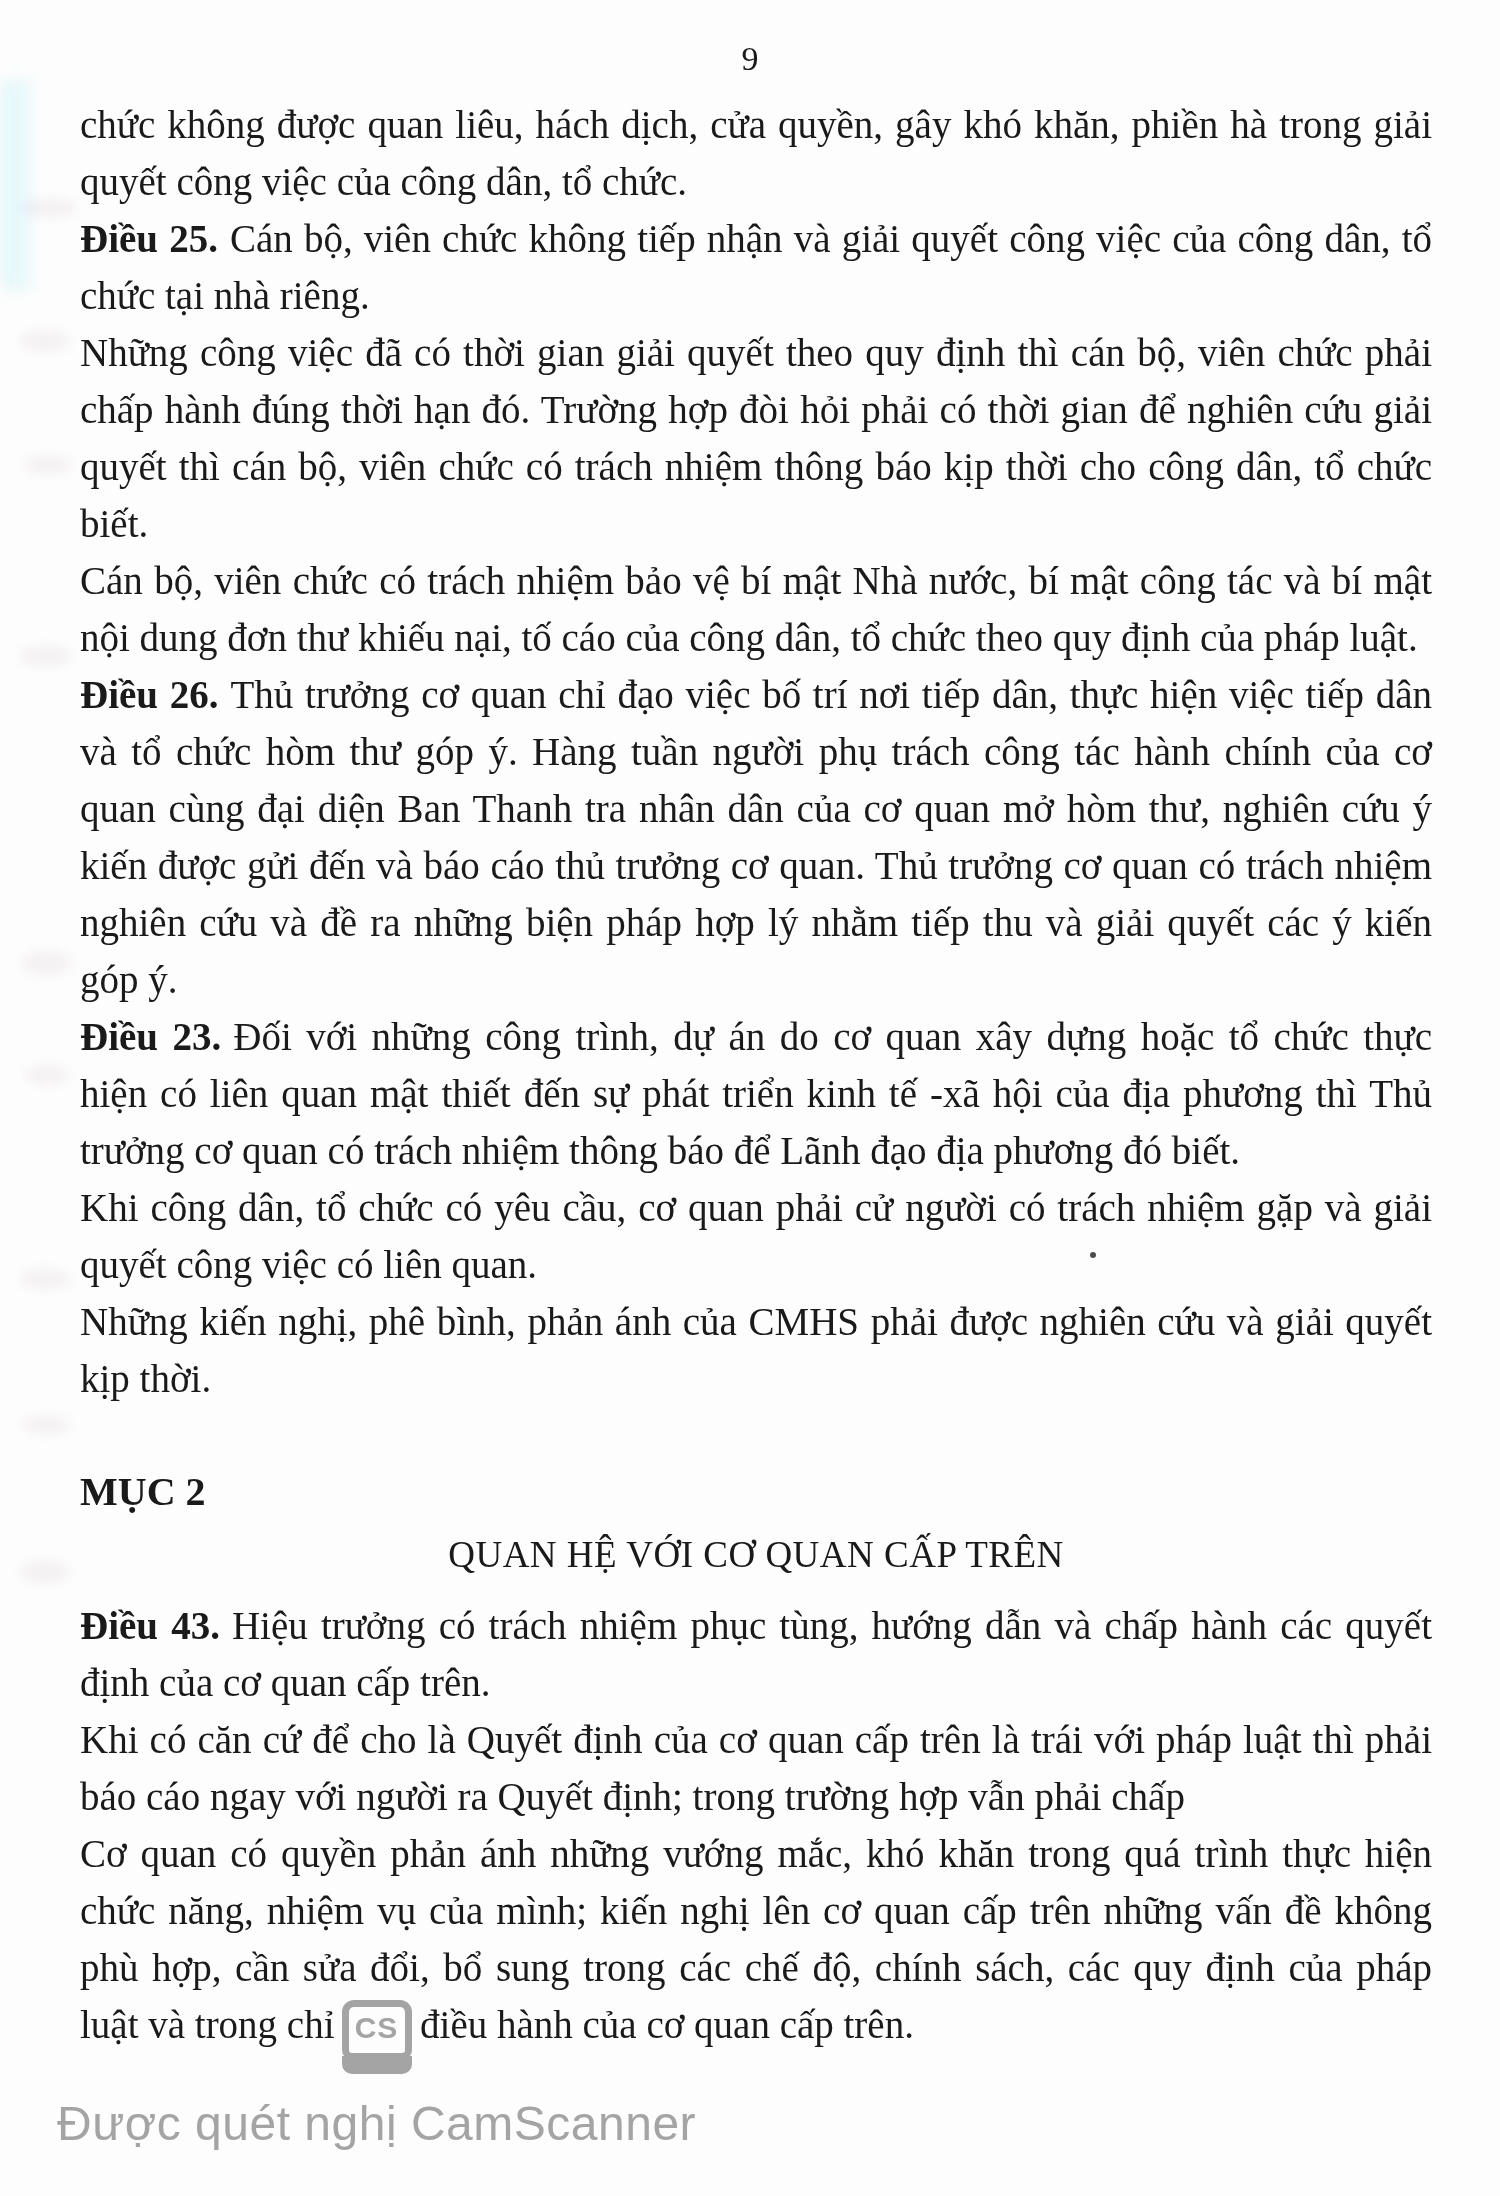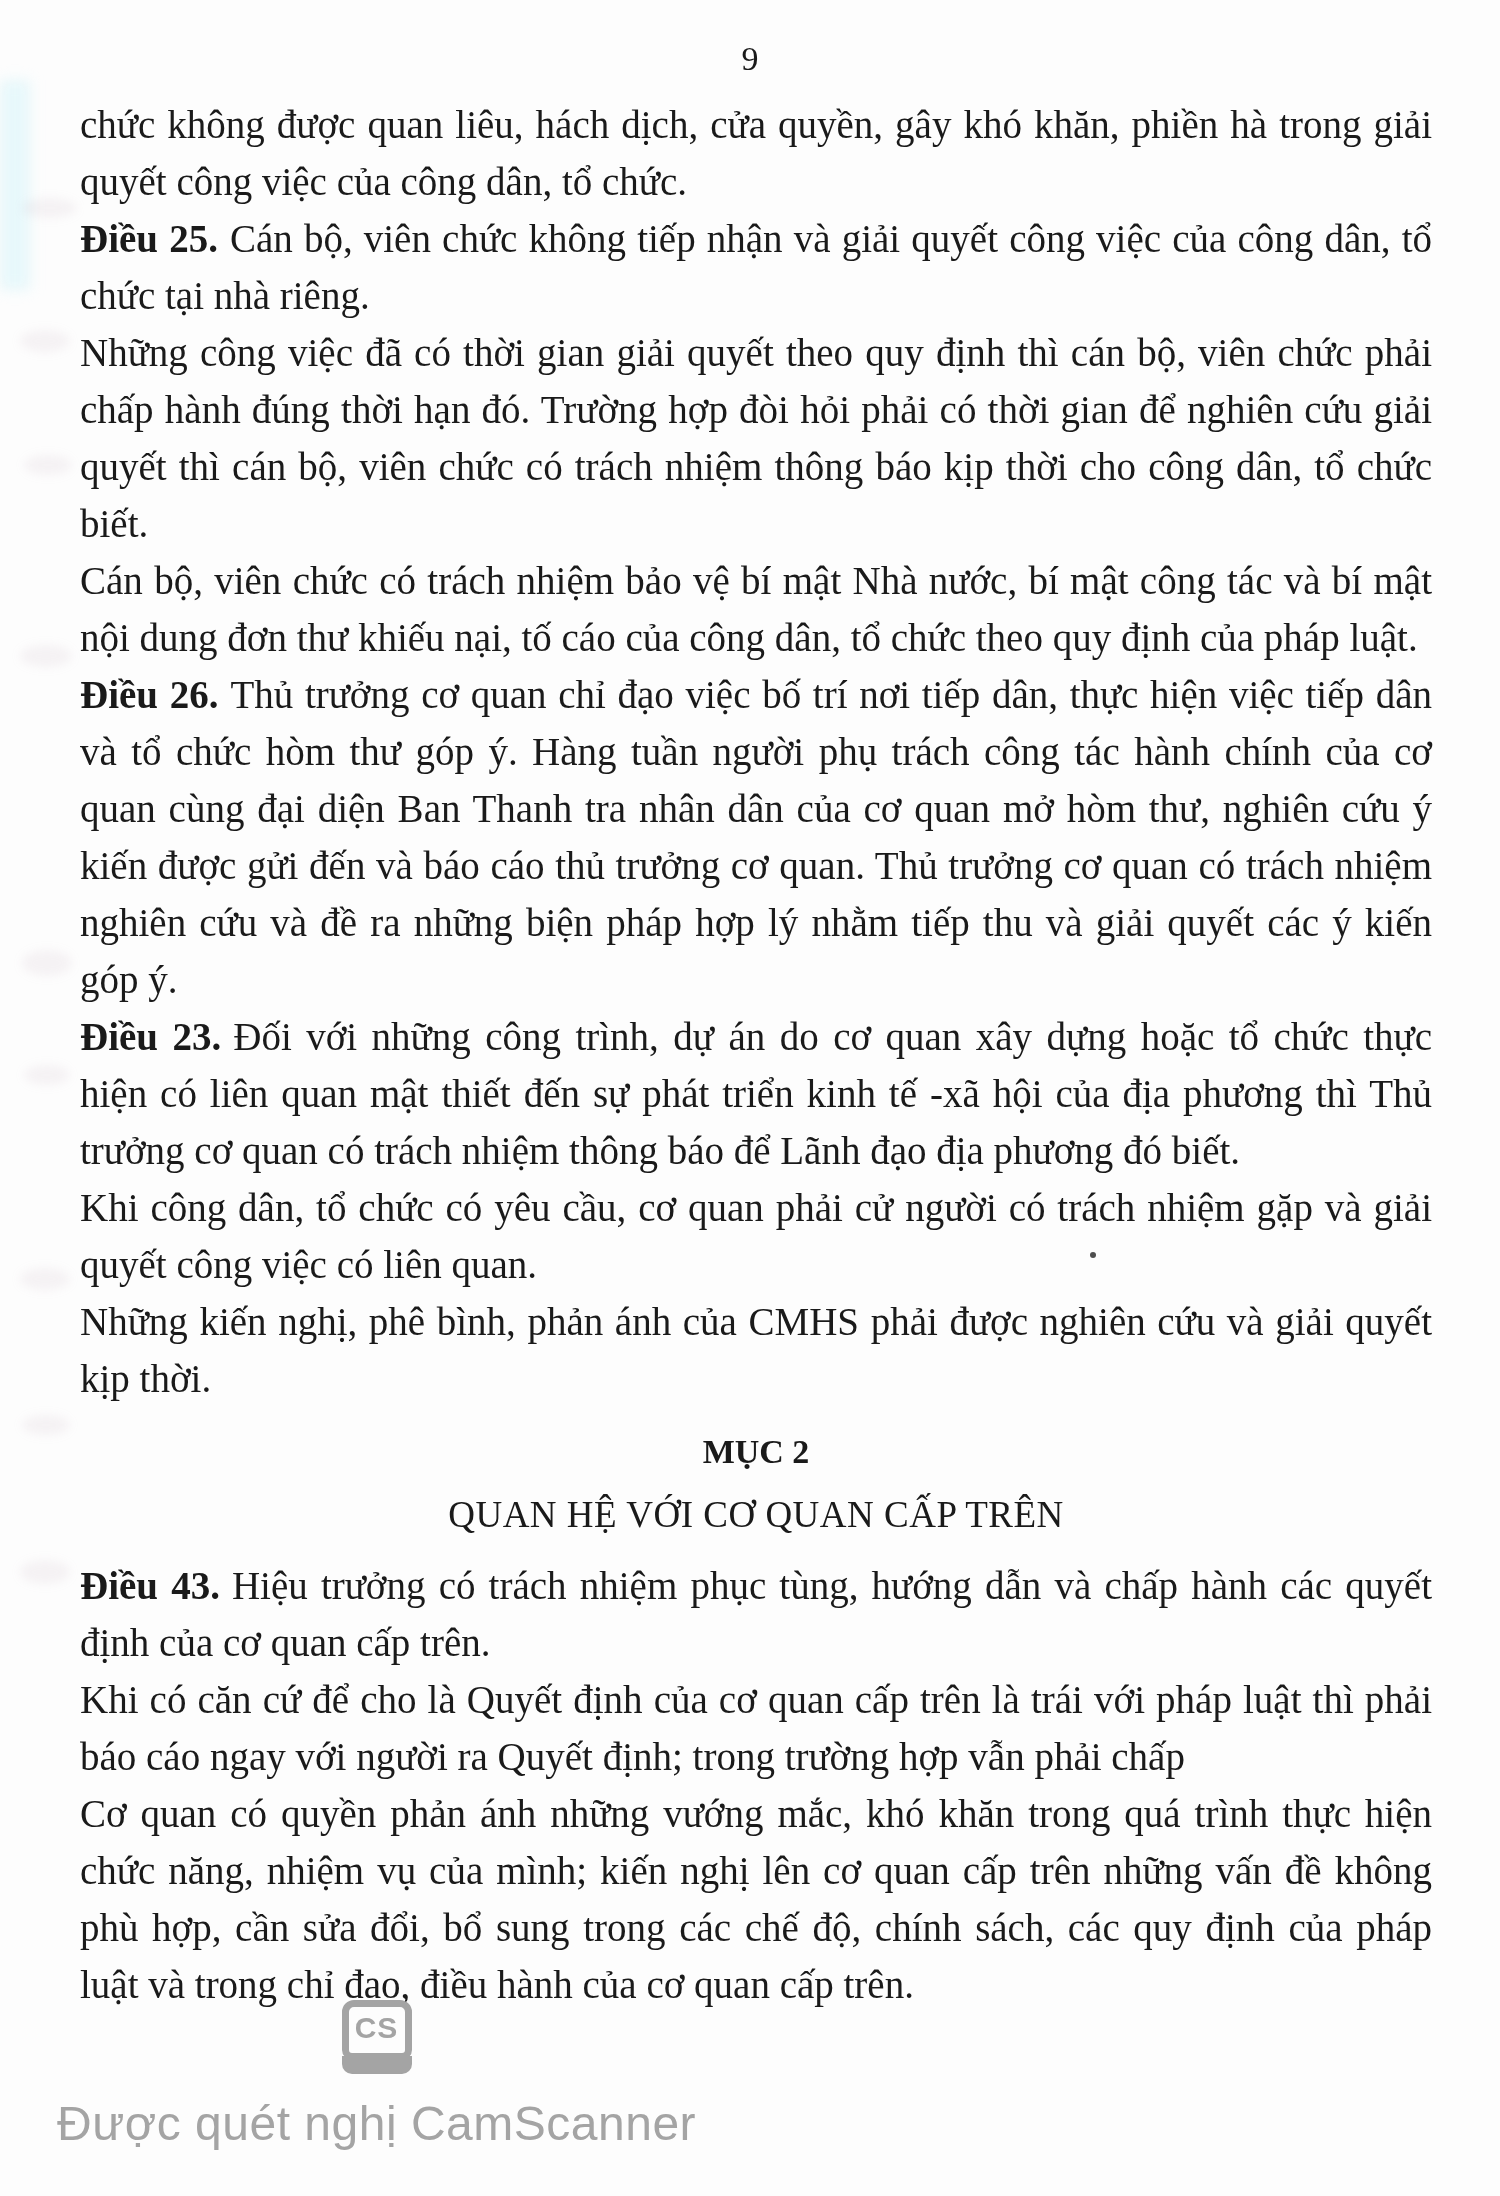--- a/index.html
+++ b/index.html
@@ -32,24 +32,23 @@
     line-height: 57px;
     text-align: justify;
     text-justify: inter-word;
   }
   .lead {
     font-weight: 700;
     padding-right: 12px;
   }
   .lead:empty { display: none; }
   .section-label {
-    margin-top: 20px;
-    text-align: center;
+    margin-top: 60px;
     font-weight: 700;
-    font-size: 34px;
+    font-size: 40px;
     line-height: 50px;
   }
   .section-title {
     margin-top: 12px;
     margin-bottom: 16px;
     text-align: center;
     font-weight: 400;
     font-size: 37px;
     letter-spacing: 0.5px;
     line-height: 52px;

